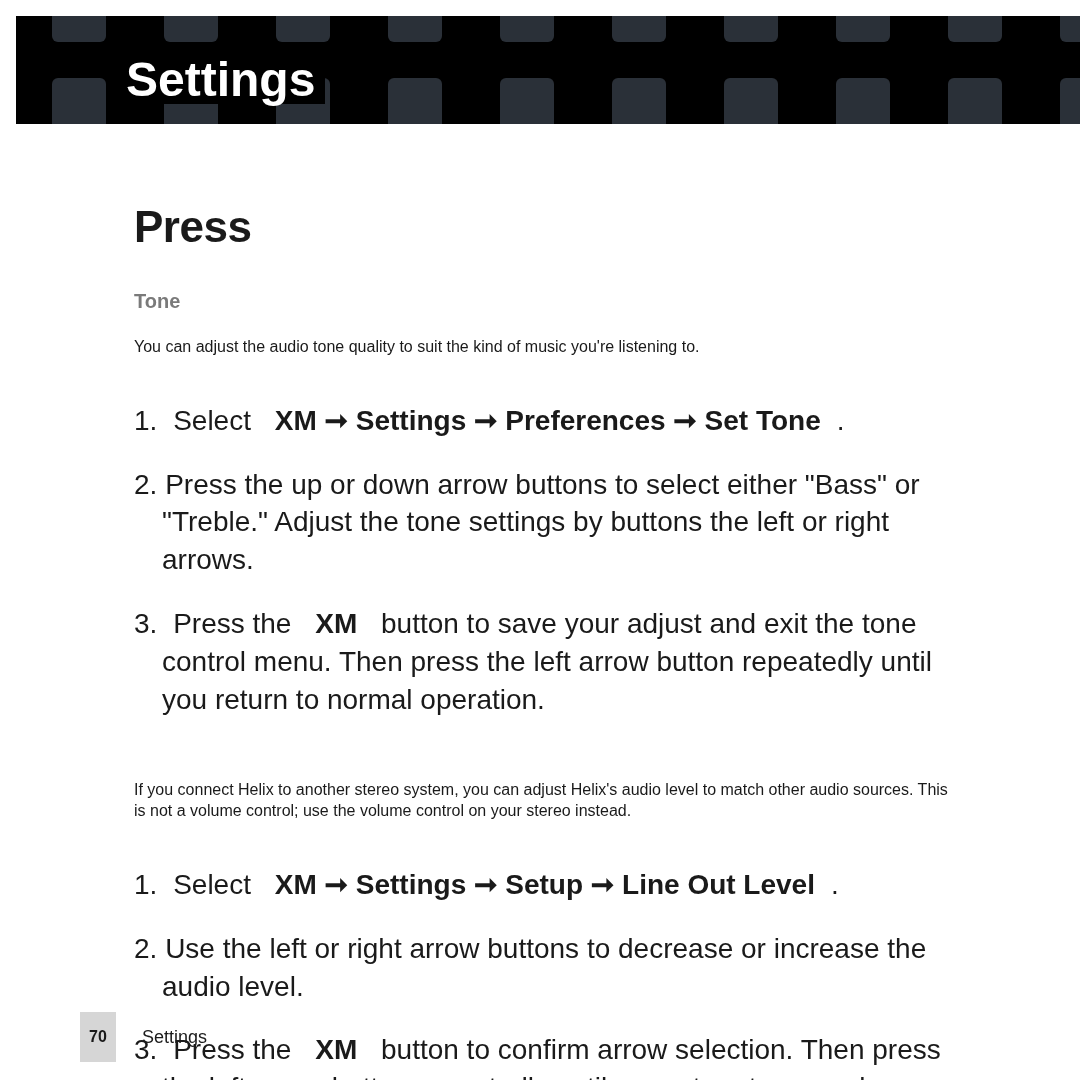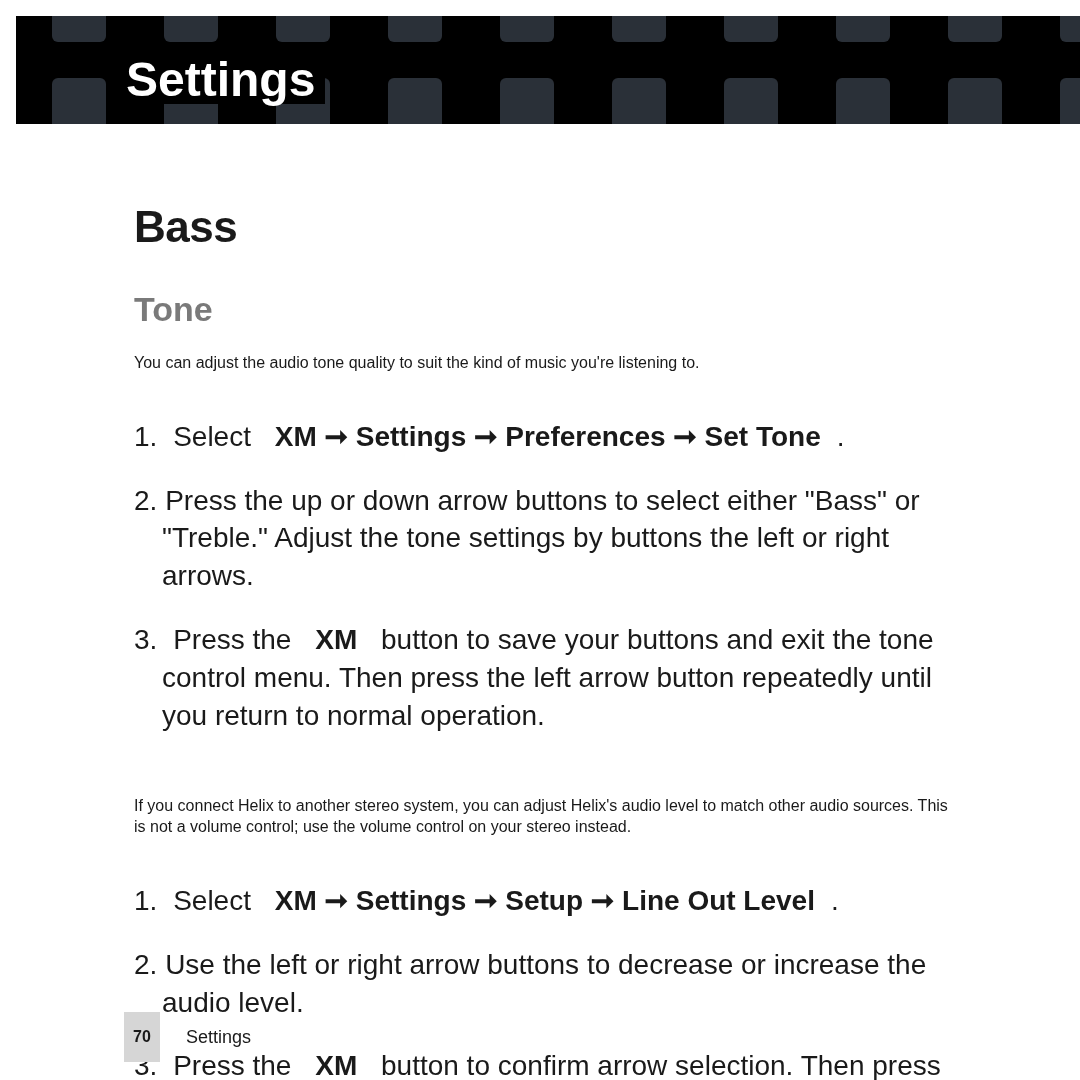--- a/index.html
+++ b/index.html
@@ -49,21 +49,21 @@
   .content {
     padding: 70px 110px 0 110px;
   }
   h1.section {
     font-size: 44px;
     font-weight: 800;
     letter-spacing: -0.5px;
     margin-bottom: 22px;
   }
   h2.subsection {
-    font-size: 34px;
+    font-size: 20px;
     font-weight: 700;
     color: #7a7a7a;
     margin-bottom: 8px;
   }
   p.body {
     font-size: 16px;
     line-height: 1.3;
     margin-bottom: 20px;
     font-weight: 400;
   }
@@ -84,21 +84,20 @@
     content: counter(step) ". ";
   }
   .b { font-weight: 700; }
   .footer {
     position: absolute;
     left: 64px;
     bottom: 18px;
     display: flex;
     align-items: center;
     gap: 18px;
-    margin-left: 44px;
   }
   .page-num {
     background: #d6d6d6;
     color: #1a1a1a;
     font-size: 16px;
     font-weight: 700;
     width: 36px;
     height: 50px;
     display: flex;
     align-items: center;
@@ -135,32 +134,32 @@
       <div class="square"></div>
       <div class="square"></div>
       <div class="square"></div>
       <div class="square"></div>
       <div class="square"></div>
   </div>
   <div class="header-title">Settings</div>
 </div>
 
 <div class="content">
-  <h1 class="section">Bass</h1>
+  <h1 class="section">Press</h1>
 
   <h2 class="subsection">Tone</h2>
   <p class="body">You can adjust the audio tone quality to suit the kind of music you're listening to.</p>
 
   <ol class="steps">
     <li>
       <span>Select </span><span class="b">XM ➞ Settings ➞ Preferences ➞ Set Tone</span><span>.</span>
     </li>
     <li>Press the up or down arrow buttons to select either "Bass" or "Treble." Adjust the tone settings by buttons the left or right arrows.</li>
     <li>
-      <span>Press the </span><span class="b">XM</span><span> button to save your buttons and exit the tone control menu. Then press the left arrow button repeatedly until you return to normal operation.</span>
+      <span>Press the </span><span class="b">XM</span><span> button to save your adjust and exit the tone control menu. Then press the left arrow button repeatedly until you return to normal operation.</span>
     </li>
   </ol>
 
   <p class="body">If you connect Helix to another stereo system, you can adjust Helix's audio level to match other audio sources. This is not a volume control; use the volume control on your stereo instead.</p>
 
   <ol class="steps">
     <li>
       <span>Select </span><span class="b">XM ➞ Settings ➞ Setup ➞ Line Out Level</span><span>.</span>
     </li>
     <li>Use the left or right arrow buttons to decrease or increase the audio level.</li>

